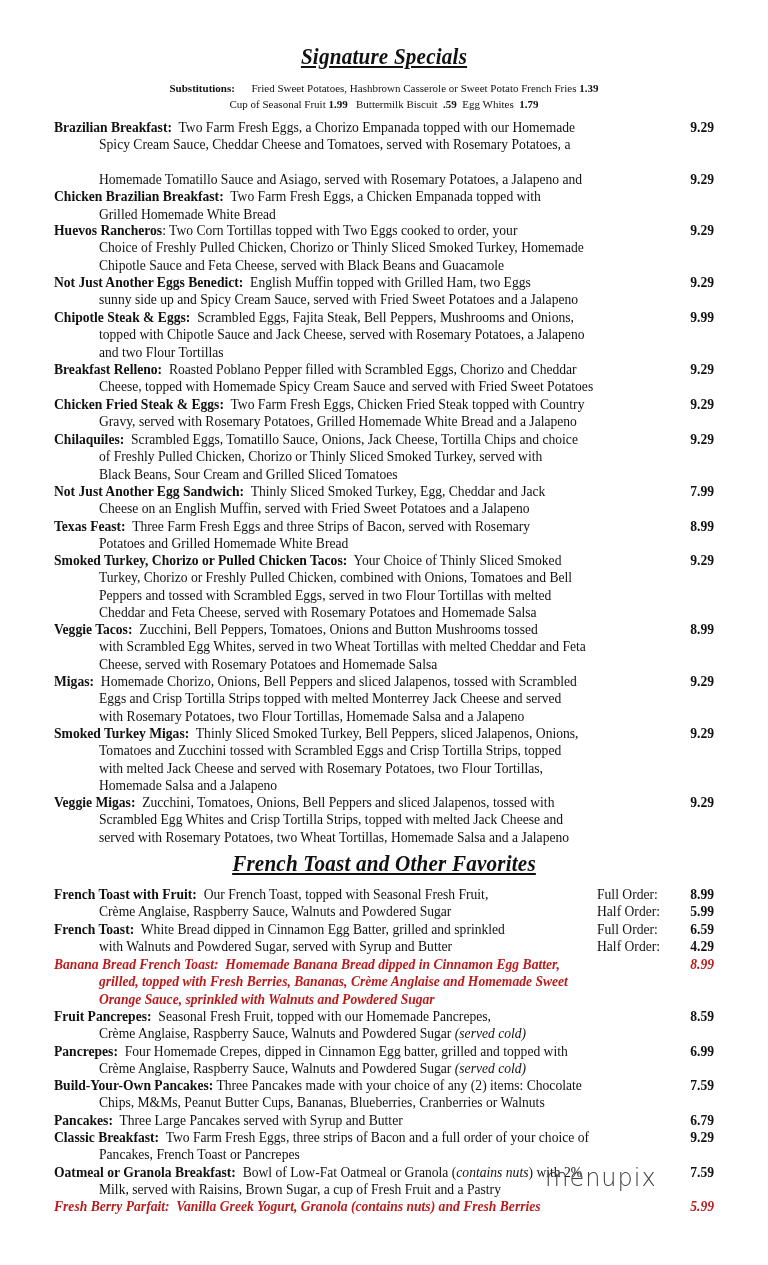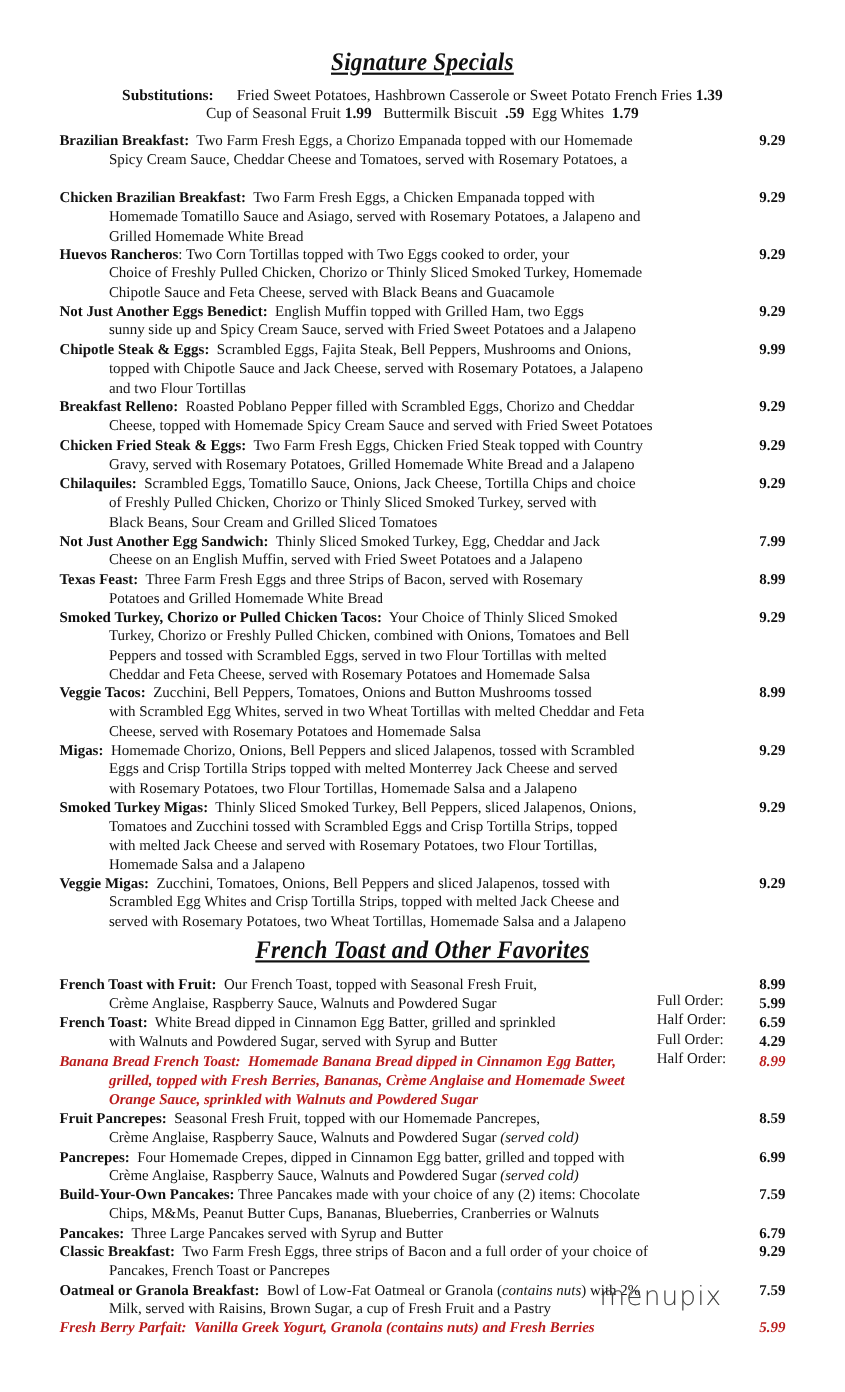--- a/index.html
+++ b/index.html
@@ -10,35 +10,35 @@
     }
     .page { position: absolute; left: 0; top: 0; width: 768px; height: 905px; }
     .section-title {
       position: absolute; left: 0; width: 768px; text-align: center;
       font-weight: bold; font-style: italic; text-decoration: underline;
       font-size: 23px; letter-spacing: 0.2px; color: #111;
       transform: scaleX(0.92);
     }
     .subs {
       position: absolute; left: 0; width: 768px; text-align: center;
-      font-size: 14px; line-height: 16px;
+      font-size: 11px; line-height: 16px;
     }
     .subs b { font-weight: bold; }
     .item { position: absolute; left: 54px; width: 690px; font-size: 13.6px; line-height: 17.4px; }
     .item .lines { width: 600px; }
     .item .line { white-space: nowrap; }
     .item .line.indent { padding-left: 45px; }
     .item .name { font-weight: bold; }
     .item .price {
       position: absolute; right: 30px; top: 0; font-weight: bold; text-align: right; width: 50px;
     }
     .item.blue { color: #b91c1c; font-style: italic; font-weight: bold; }
     .item.blue .name { font-weight: bold; }
     .item .note { font-style: italic; }
-    .item .order-label { position: absolute; left: 543px; width: 80px; text-align: left; margin-top: 15px; }
+    .item .order-label { position: absolute; left: 543px; width: 80px; text-align: left; }
     .item .order-price { position: absolute; right: 30px; width: 50px; text-align: right; font-weight: bold; }
     .watermark {
       position: absolute; left: 545px; top: 1164px; font-family: "DejaVu Sans", sans-serif;
       font-size: 24px; color: #404040; letter-spacing: 1px; font-weight: 300;
     }
   </style>
 </head>
 <body>
 
 <div class="page">
@@ -62,22 +62,22 @@
   <div class="item" style="top:119px;">
     <div class="lines">
       <div class="line"><span class="name">Brazilian Breakfast:</span>&nbsp; <span>Two Farm Fresh Eggs, a Chorizo Empanada topped with our Homemade</span></div>
       <div class="line indent">Spicy Cream Sauce, Cheddar Cheese and Tomatoes, served with Rosemary Potatoes, a</div>
     </div>
     <div class="price">9.29</div>
   </div>
 
   <div class="item" style="top:171px;">
     <div class="lines">
+      <div class="line indent">Homemade Tomatillo Sauce and Asiago, served with Rosemary Potatoes, a Jalapeno and</div>
       <div class="line"><span class="name">Chicken Brazilian Breakfast:</span>&nbsp; <span>Two Farm Fresh Eggs, a Chicken Empanada topped with</span></div>
-      <div class="line indent">Homemade Tomatillo Sauce and Asiago, served with Rosemary Potatoes, a Jalapeno and</div>
       <div class="line indent">Grilled Homemade White Bread</div>
     </div>
     <div class="price">9.29</div>
   </div>
 
   <div class="item" style="top:222px;">
     <div class="lines">
       <div class="line"><span class="name">Huevos Rancheros</span><span>: Two Corn Tortillas topped with Two Eggs cooked to order, your</span></div>
       <div class="line indent">Choice of Freshly Pulled Chicken, Chorizo or Thinly Sliced Smoked Turkey, Homemade</div>
       <div class="line indent">Chipotle Sauce and Feta Cheese, served with Black Beans and Guacamole</div>

